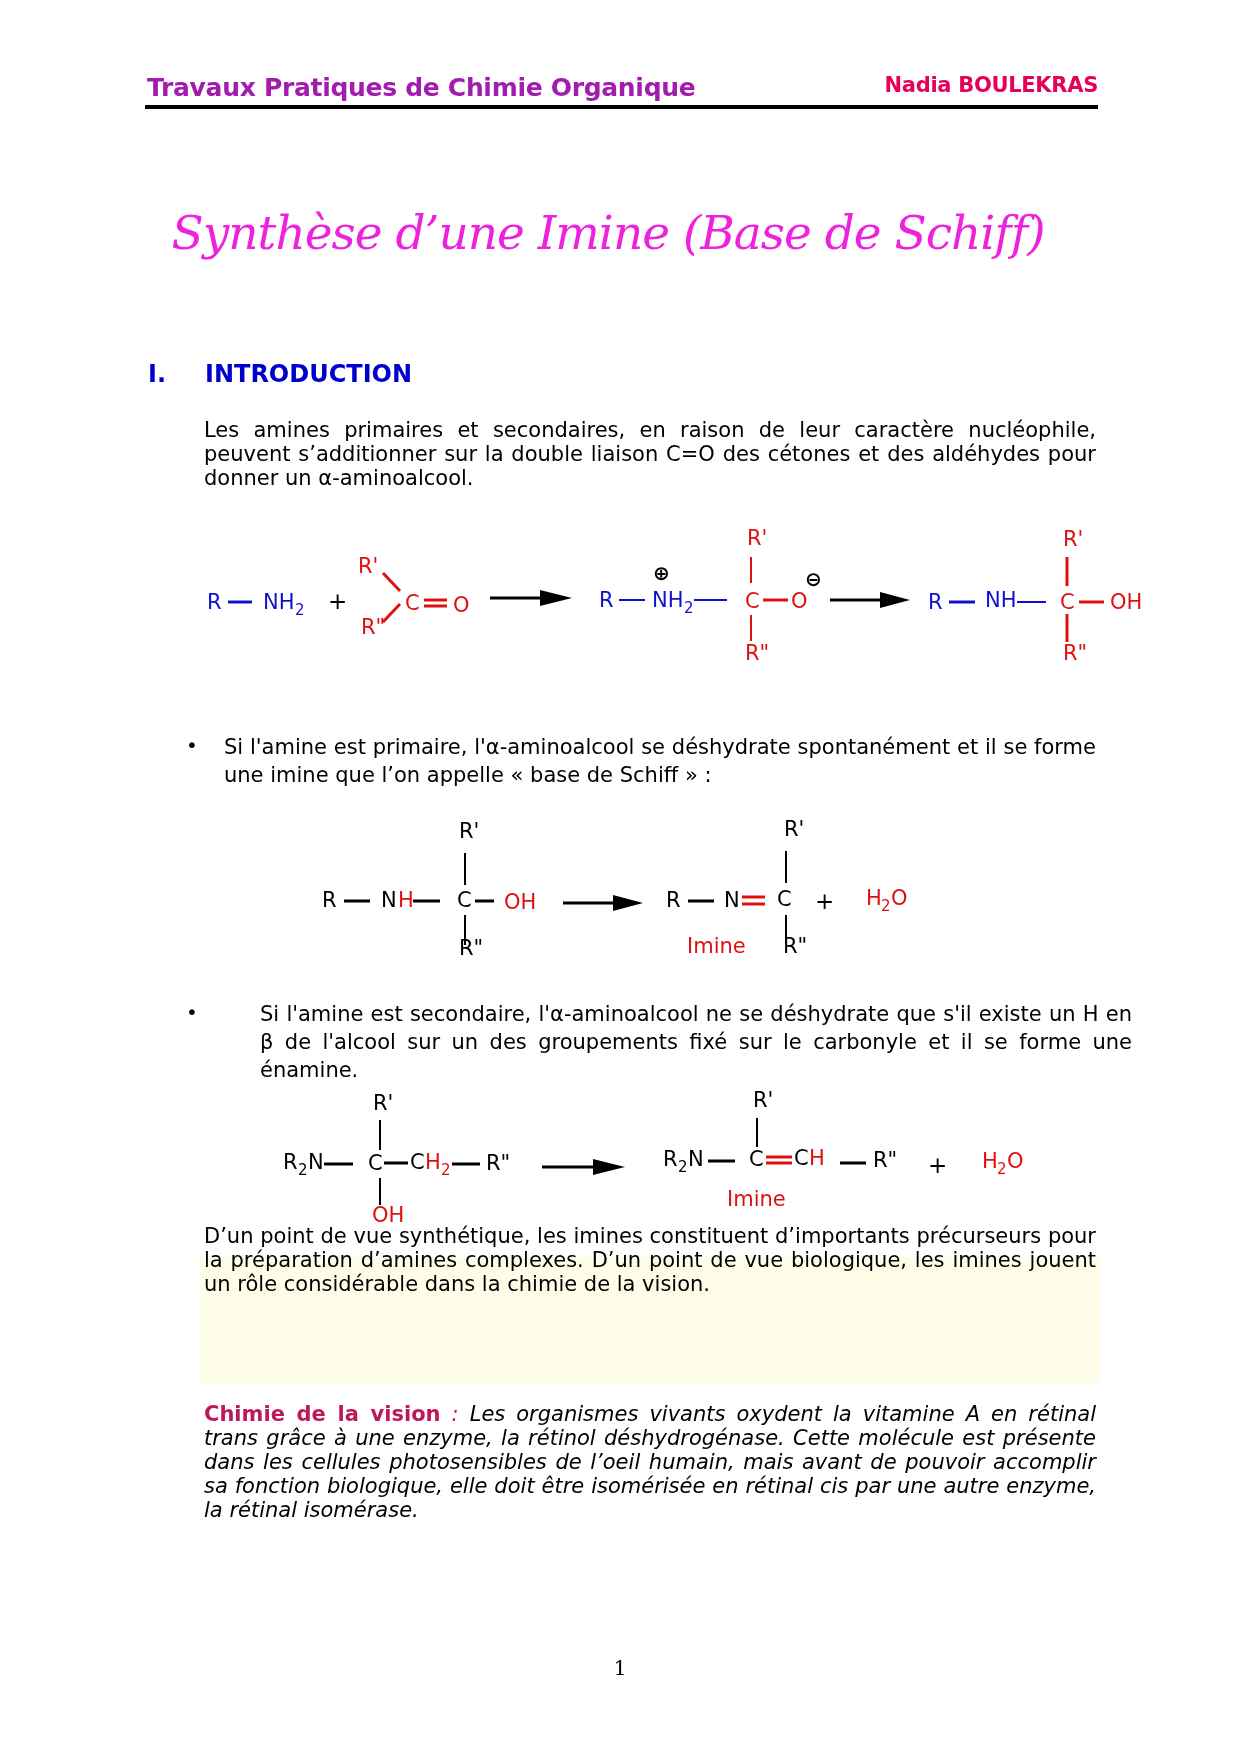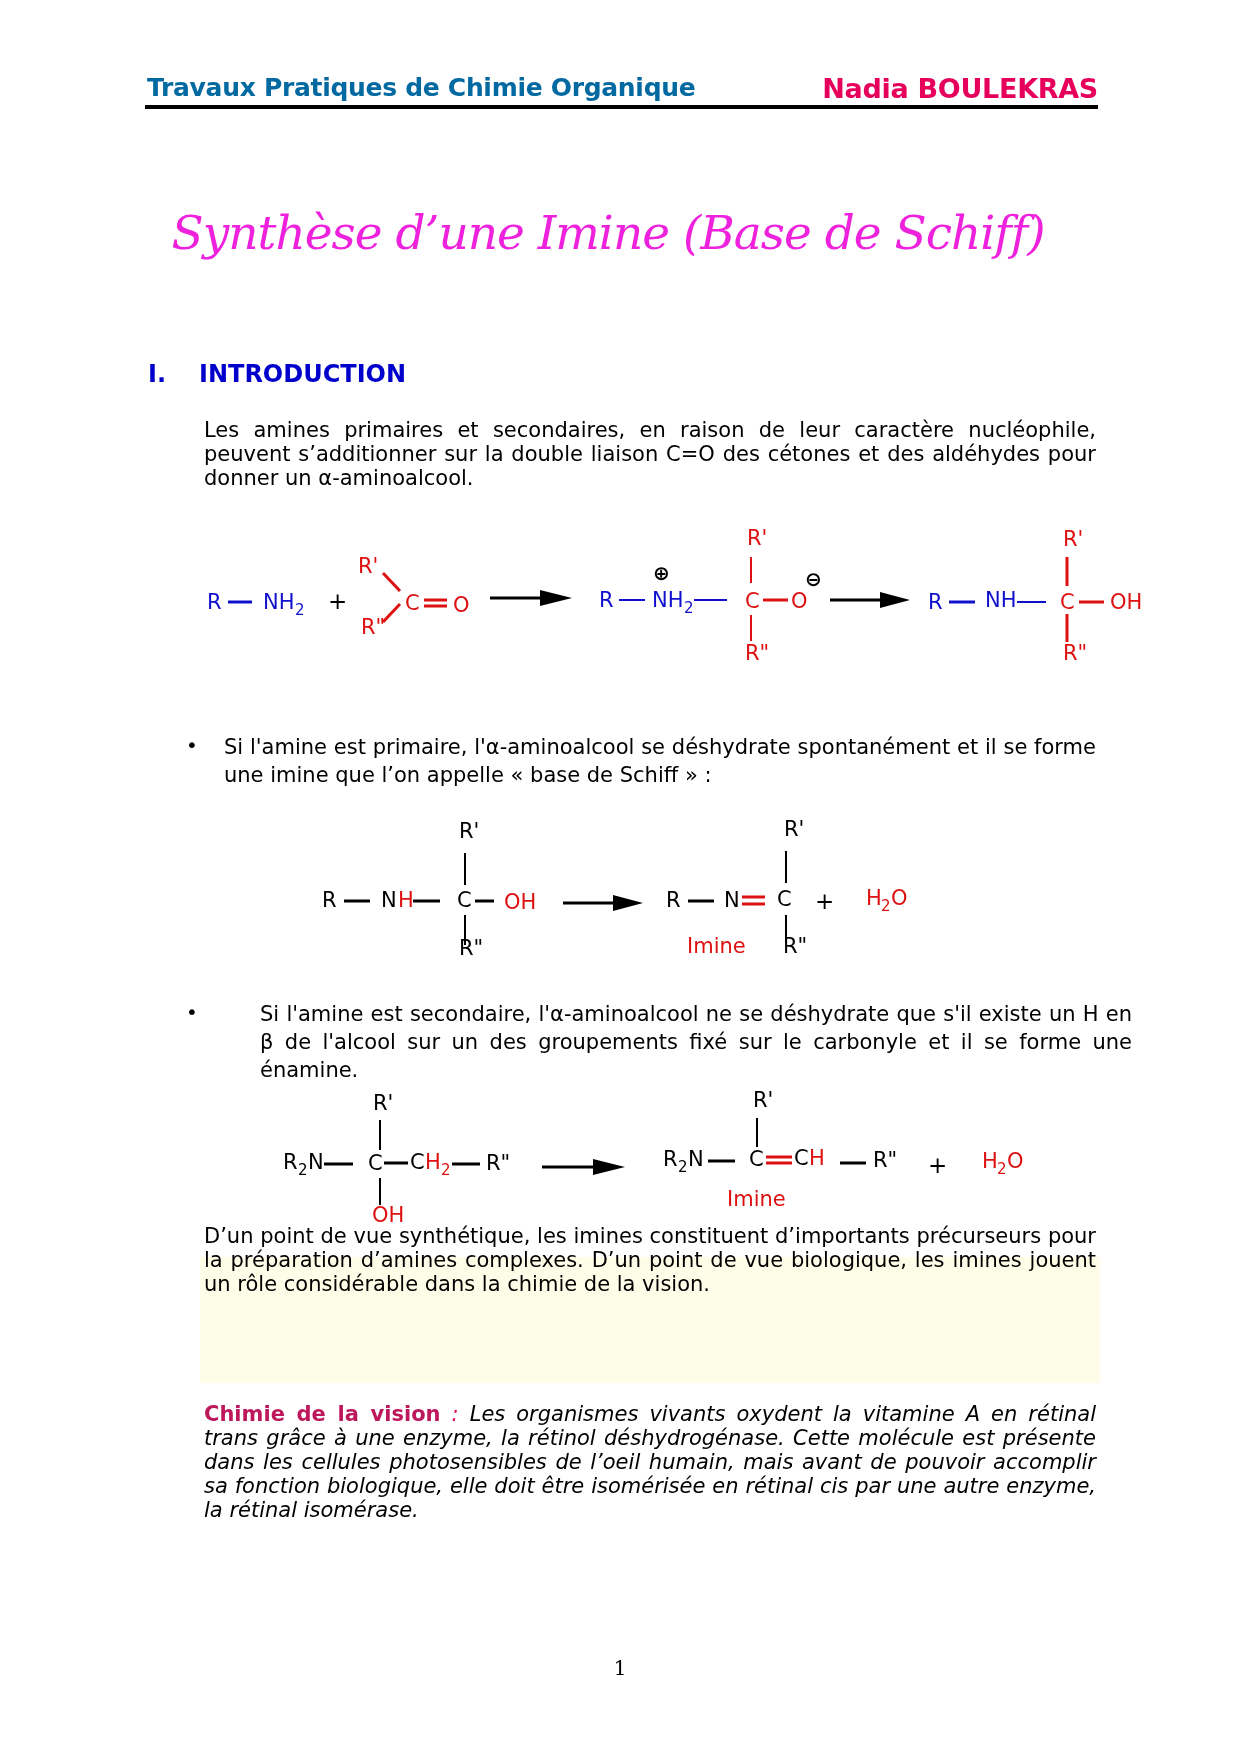--- a/index.html
+++ b/index.html
@@ -1,28 +1,28 @@
 <!DOCTYPE html>
 <html><head>
 <meta charset="utf-8">
 <style>
   html, body { margin:0; padding:0; background:#fff; }
   body { width:1240px; height:1754px; position:relative; overflow:hidden;
          font-family:"DejaVu Sans", sans-serif; color:#000; }
   .abs { position:absolute; }
   .hdr-left { left:147px; top:73px; font-family:"DejaVu Sans", sans-serif; font-weight:bold;
-              font-size:25px; color:#0369a1; letter-spacing:-0.3px; }
+              font-size:25px; color:#a21caf; letter-spacing:-0.3px; }
   .hdr-right { right:142px; top:73px; font-family:"DejaVu Sans", sans-serif; font-weight:bold;
-               font-size:27px; color:#e6005c; letter-spacing:-0.3px; }
+               font-size:21px; color:#e6005c; letter-spacing:-0.3px; }
   .hdr-rule { left:145px; top:105px; width:953px; height:4px; background:#000; }
   .title { left:0; width:1216px; top:205px; text-align:center;
            font-family:"DejaVu Serif", serif; font-style:italic; font-size:47px;
            color:#ee22dd; letter-spacing:-1px; }
   .sec-num { left:148px; top:360px; font-weight:bold; font-size:24px; color:#0000cc; }
-  .sec-title { left:199px; top:360px; font-weight:bold; font-size:24px; color:#0000cc; }
+  .sec-title { left:205px; top:360px; font-weight:bold; font-size:24px; color:#0000cc; }
   .para { left:204px; width:892px; font-size:21px; line-height:24px; text-align:justify; text-align-last:left; }
   .bullet-dot { font-size:20px; }
   .bullet-text { left:224px; width:872px; font-size:21px; line-height:28px; text-align:justify; }
   .highlight { left:200px; top:1257px; width:900px; height:126px; background:#fefee8; }
   .vision-label { color:#be185d; font-weight:bold; font-style:normal; }
   .vision-colon { color:#e6005c; font-style:italic; }
   .italic { font-style:italic; }
   .page-num { left:0; width:1240px; top:1656px; text-align:center; font-family:"DejaVu Serif", serif; font-size:20px; }
   svg text { font-family:"DejaVu Sans", sans-serif; }
   .scheme { position:absolute; left:0; width:1240px; }

